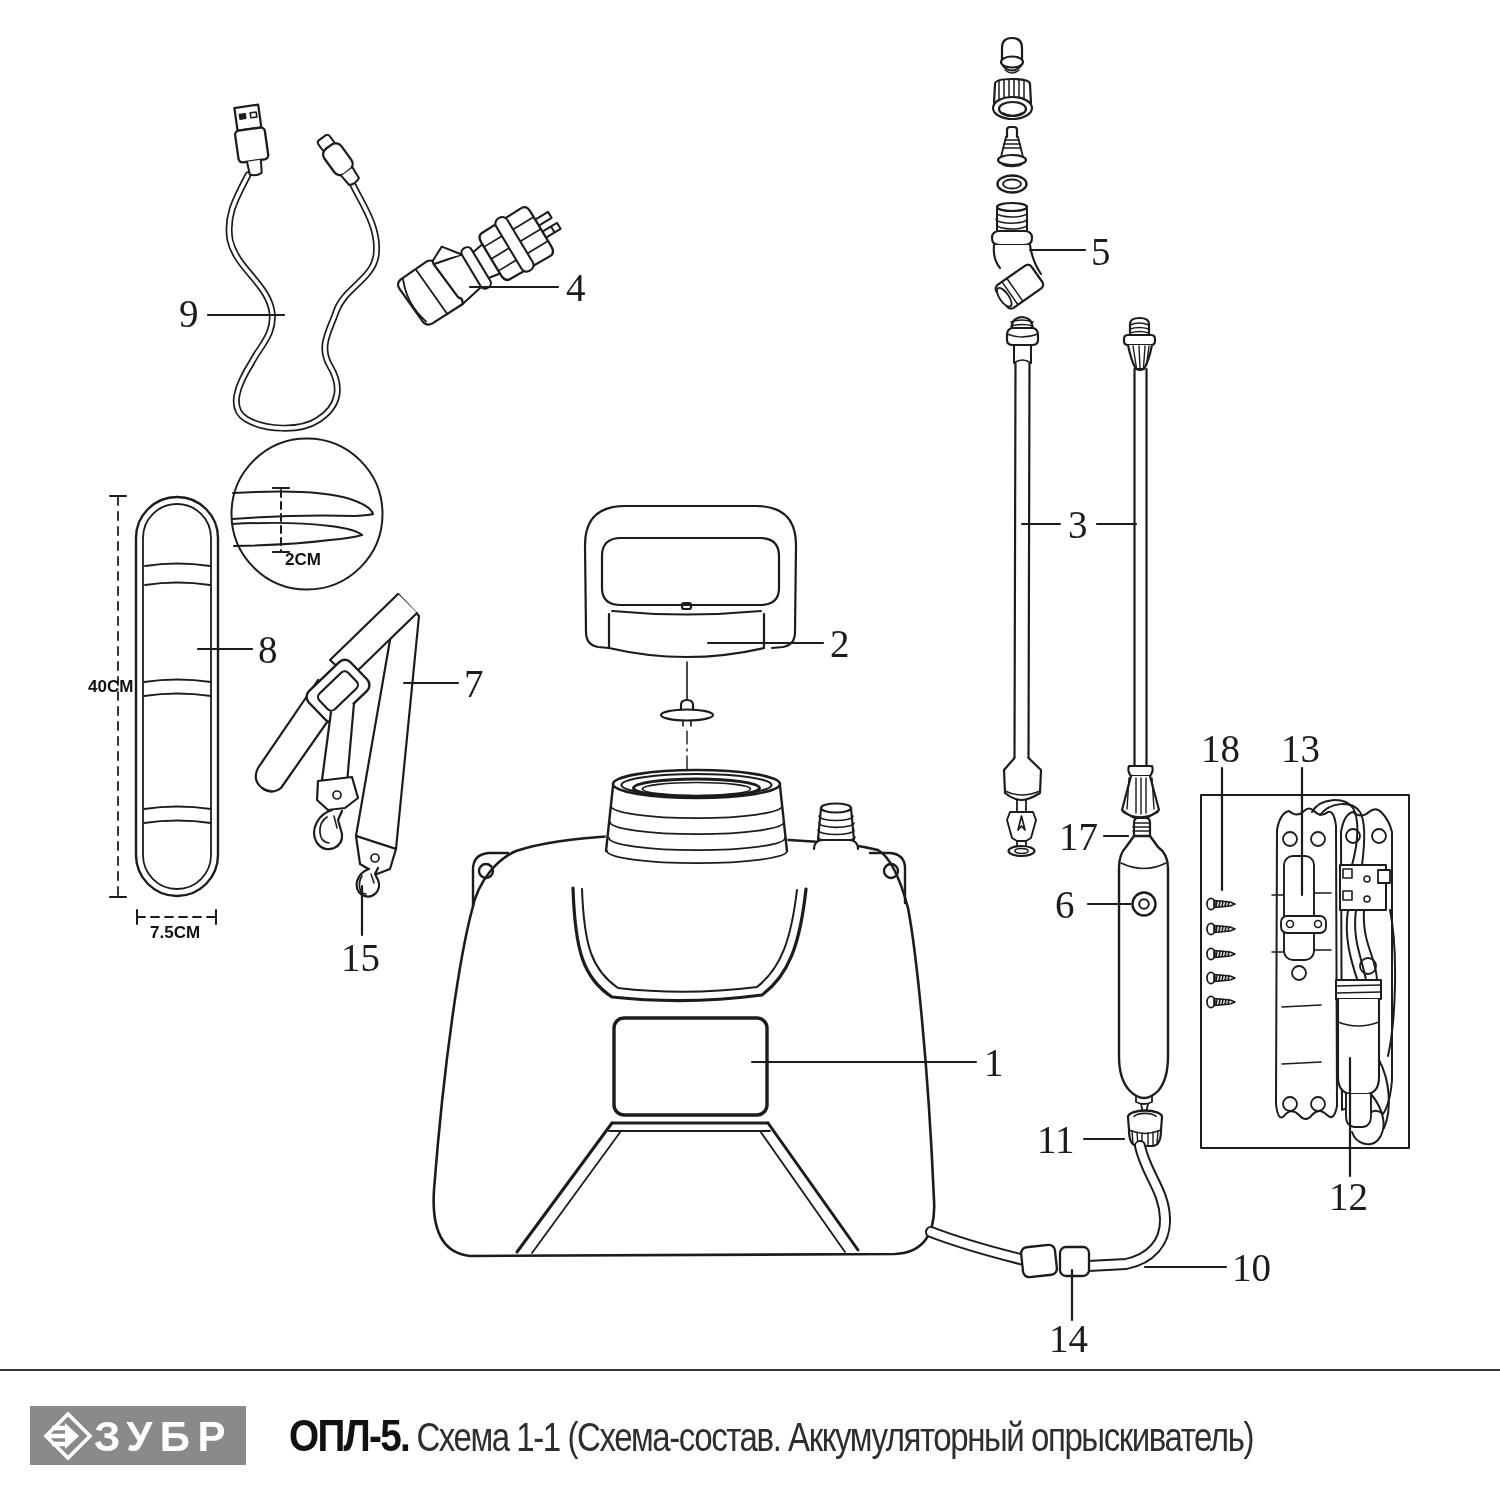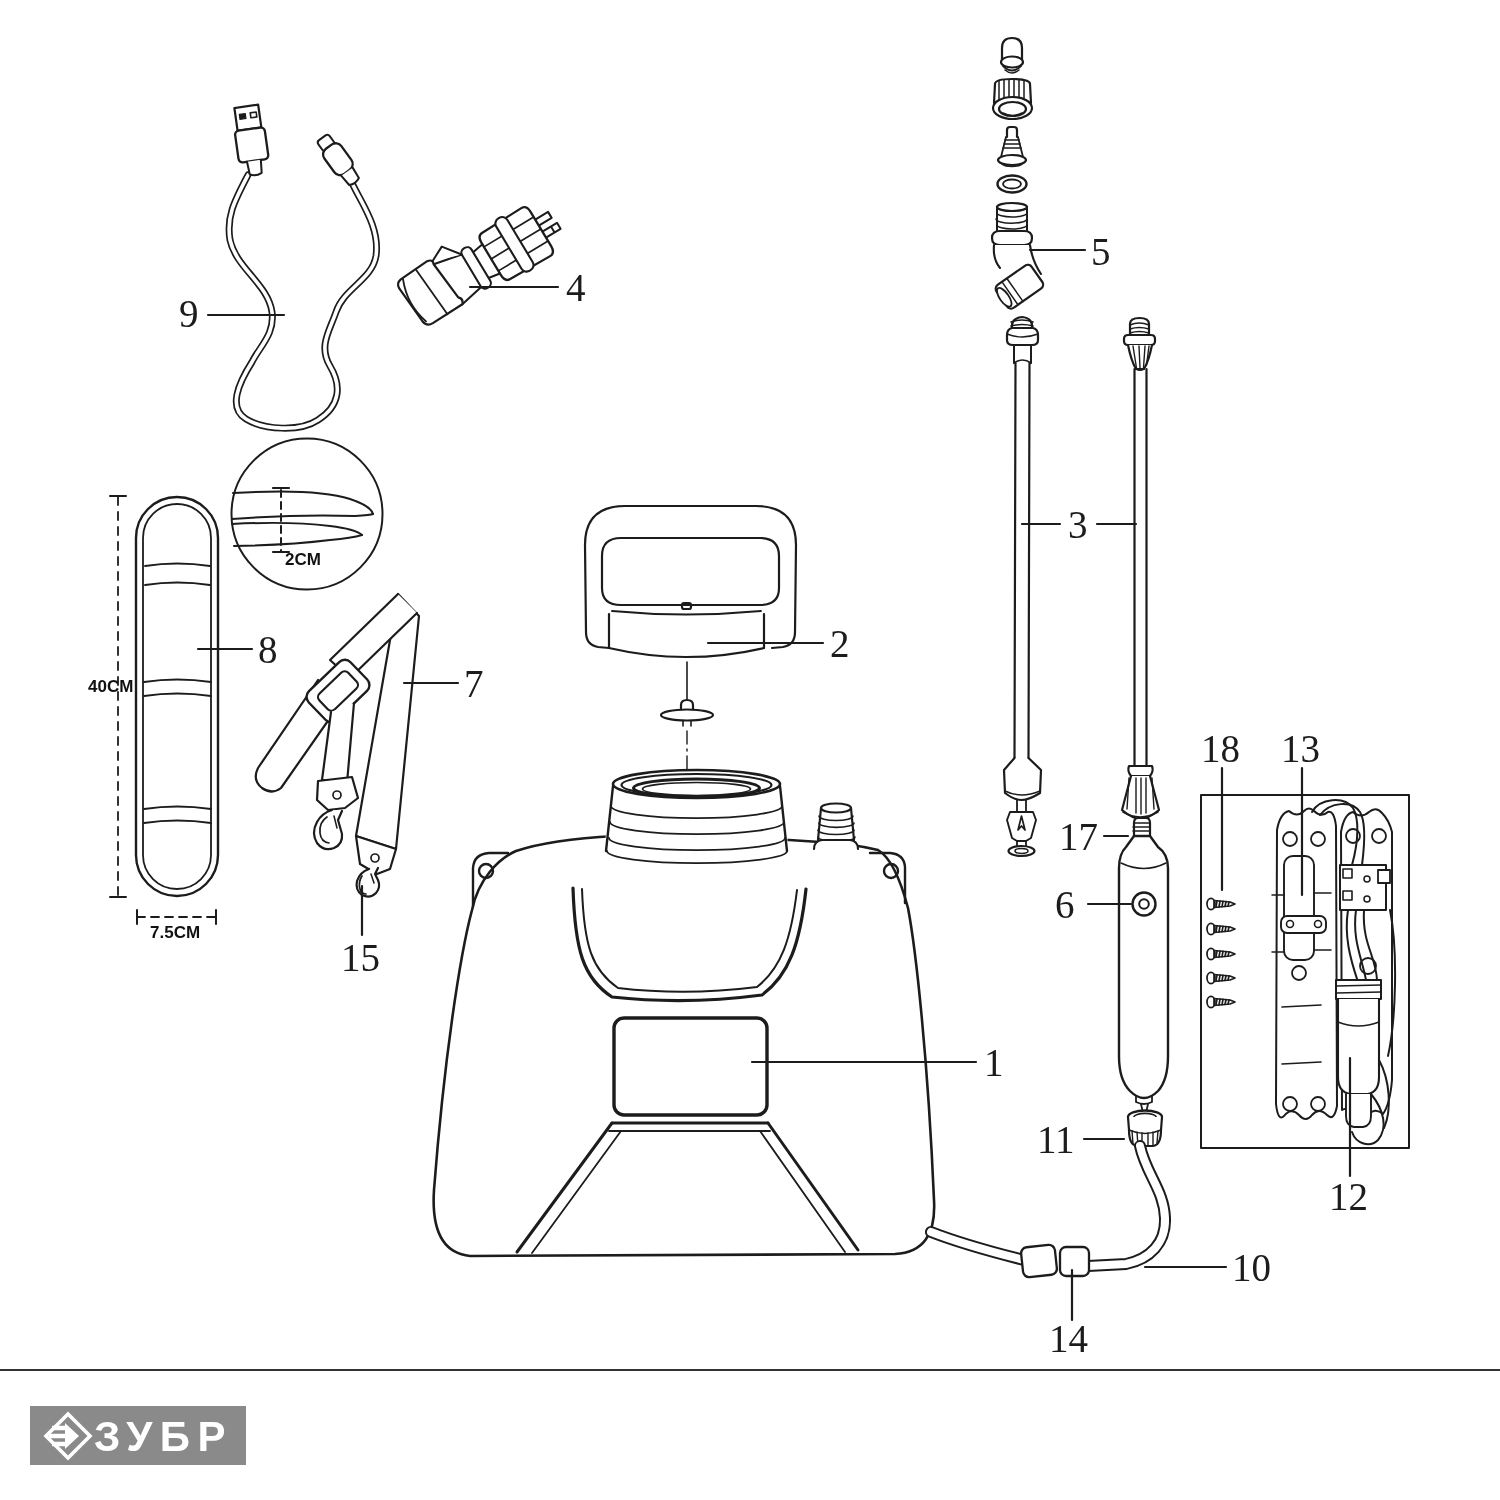--- a/index.html
+++ b/index.html
@@ -340,13 +340,16 @@
 </svg>
 
 <div style="position:absolute;left:0;top:1369px;width:1500px;border-top:2px solid #333;"></div>
 <div style="position:absolute;left:30px;top:1406px;width:216px;height:59px;background:#8a8a8a;"></div>
 <svg id="logo" style="left:30px;top:1406px;position:absolute" width="216" height="59" viewBox="0 0 216 59">
   <polygon points="38,8 60,30 38,52 16,30" fill="none" stroke="#fff" stroke-width="3.6"></polygon>
   <path d="M 22 22 L 35 22 M 19 30 L 37 30 M 22 38 L 35 38" stroke="#fff" stroke-width="4.6"></path>
   <polygon points="35,17 49,30 35,43" fill="#fff"></polygon>
   <text x="64" y="45" font-family="'Liberation Sans', sans-serif" font-size="42" font-weight="bold" fill="#fff" letter-spacing="7.5">ЗУБР</text>
 </svg>
+<div style="position:absolute;left:289px;top:1410px;width:1100px;white-space:nowrap;">
+ <span style="display:inline-block;transform:scaleX(0.861);transform-origin:0 0;font-weight:bold;font-size:45px;letter-spacing:-2px;color:#111;">ОПЛ-5.</span><span id="sub" style="display:inline-block;transform:scaleX(0.806) translateX(-24px);transform-origin:0 0;font-size:41px;letter-spacing:-1.8px;color:#2e2e2e;">&nbsp;Схема 1-1 (Схема-состав. Аккумуляторный опрыскиватель)</span>
 </div>
+</div>
 
 </body></html>

